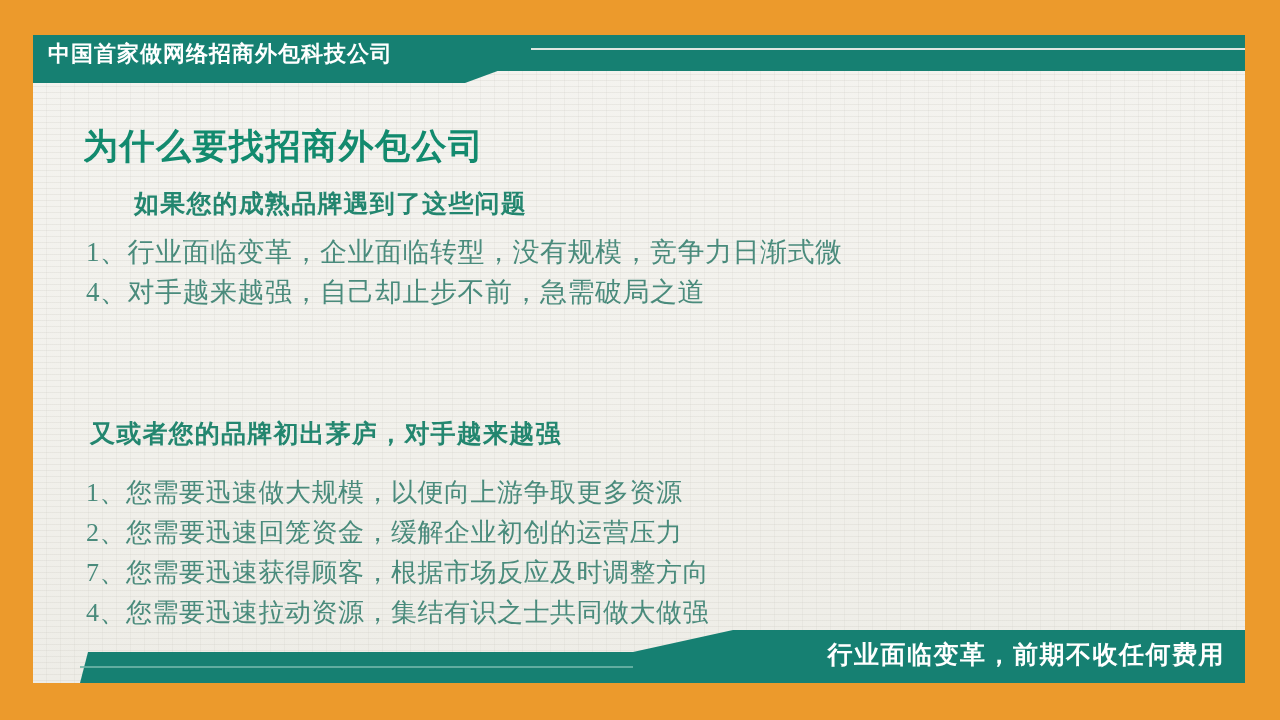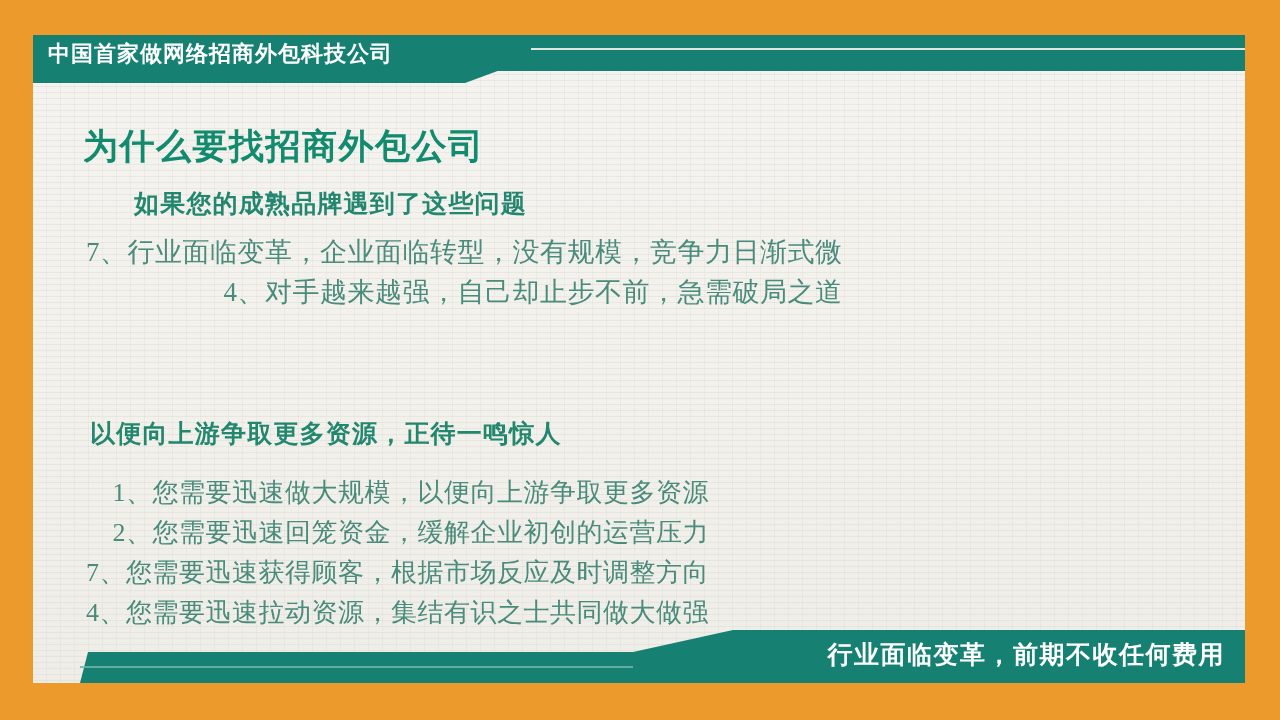--- a/index.html
+++ b/index.html
@@ -35,21 +35,20 @@
       ),
       repeating-linear-gradient(
         90deg,
         rgba(0,0,0,0.00) 0px,
         rgba(0,0,0,0.00) 13px,
         rgba(190,188,180,0.14) 13px,
         rgba(190,188,180,0.14) 14px
       ),
       linear-gradient(180deg, #f4f3ef 0%, #f2f1ec 55%, #eeede7 100%);
     overflow: hidden;
-    text-align: right;
   }
   .ribbon-top-main {
     position: absolute;
     left: 0;
     top: 0;
     width: 470px;
     height: 48px;
     background: #168072;
     clip-path: polygon(0 0, 470px 0, 470px 34px, 432px 48px, 0 48px);
   }
@@ -172,25 +171,25 @@
     <div class="ribbon-top-tail"></div>
     <div class="ribbon-top-hairline"></div>
     <div class="ribbon-top-main">
       <div class="ribbon-title">中国首家做网络招商外包科技公司</div>
     </div>
 
     <div class="h1">为什么要找招商外包公司</div>
 
     <div class="h2 a">如果您的成熟品牌遇到了这些问题</div>
     <div class="list a">
-      <div class="row">7、行业面临变革，企业面临转型，没有规模，竞争力日渐式微</div>
+      <div class="row">1、行业面临变革，企业面临转型，没有规模，竞争力日渐式微</div>
       <div class="row">4、对手越来越强，自己却止步不前，急需破局之道</div>
     </div>
 
-    <div class="h2 b">以便向上游争取更多资源，正待一鸣惊人</div>
+    <div class="h2 b">又或者您的品牌初出茅庐，对手越来越强</div>
     <div class="list b">
       <div class="row">1、您需要迅速做大规模，以便向上游争取更多资源</div>
       <div class="row">2、您需要迅速回笼资金，缓解企业初创的运营压力</div>
       <div class="row">7、您需要迅速获得顾客，根据市场反应及时调整方向</div>
       <div class="row">4、您需要迅速拉动资源，集结有识之士共同做大做强</div>
     </div>
 
     <div class="ribbon-bot-left"></div>
     <div class="ribbon-bot-hairline"></div>
     <div class="ribbon-bot-right"></div>

